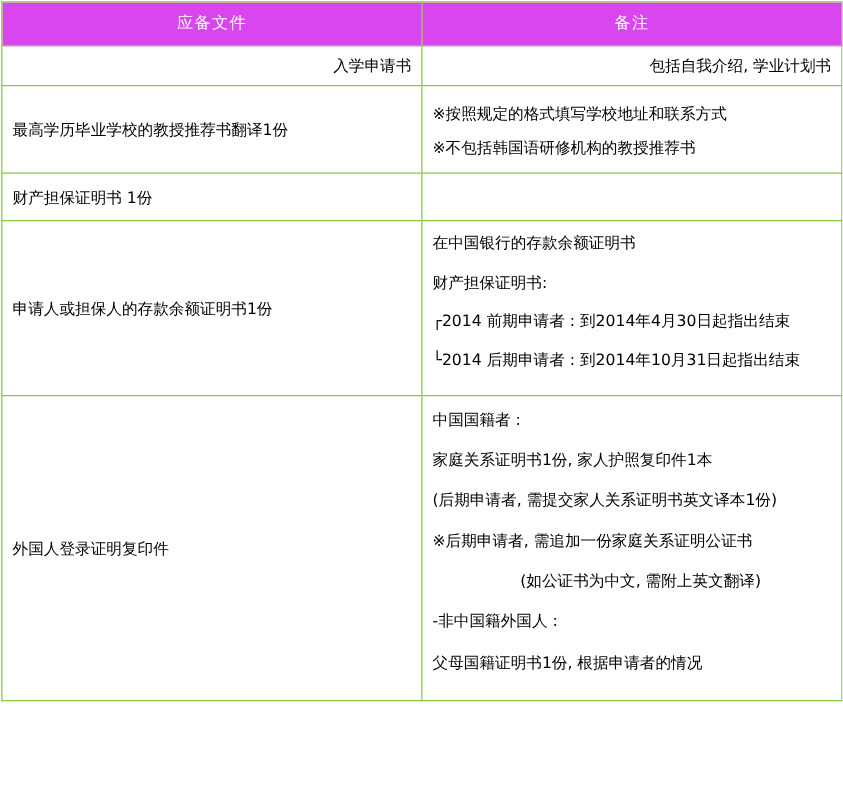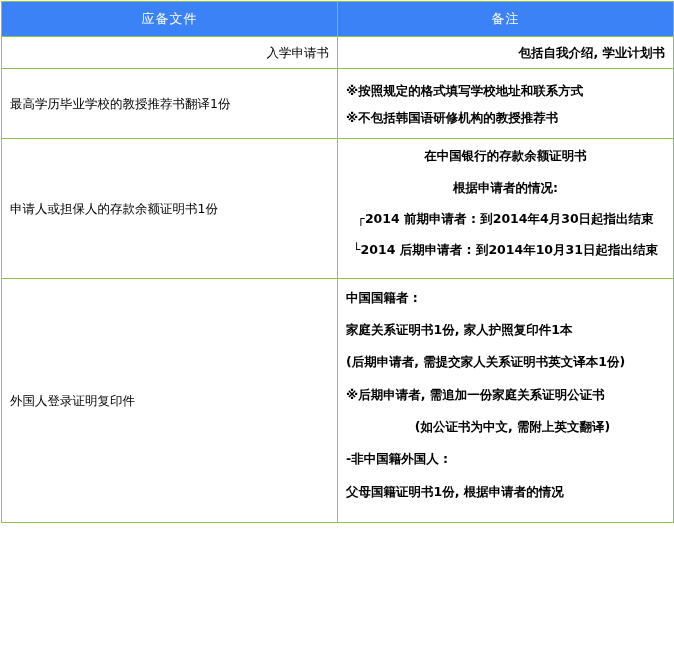--- a/index.html
+++ b/index.html
@@ -22,54 +22,53 @@
   }
   .doc-table td, .doc-table th {
     border: 1px solid #8ec641;
     vertical-align: middle;
     font-size: 12.5px;
     font-weight: normal;
     padding: 6px 8px;
     line-height: 1.55;
   }
   .header-row th {
-    background: #3b82f6;
+    background: #d946ef;
     color: #ffffff;
     text-align: center;
     font-size: 13px;
     height: 26px;
     padding: 4px 6px;
     letter-spacing: 1px;
   }
   col.col-doc { width: 336px; }
   col.col-note { width: 336px; }
   .cell-doc {
     padding-left: 10px;
   }
   .cell-note {
     padding-left: 10px;
   }
   .note-line {
     margin: 0 0 8px 0;
-    font-weight: bold;
   }
   .note-line:last-child {
     margin-bottom: 0;
   }
   .note-line.indent {
     padding-left: 14px;
     text-align: center;
   }
   .r-appl { height: 32px; text-align: right; }
   .r-hs { height: 62px; }
   .r-prof { height: 70px; }
   .r-fin { height: 38px; }
   .r-bank { height: 140px; }
   .r-alien { height: 244px; }
-  .bank-list .note-line { margin-bottom: 12px; text-align: center; }
+  .bank-list .note-line { margin-bottom: 12px; }
   .alien-list .note-line { margin-bottom: 13px; }
 </style>
 </head>
 <body>
 
 <table class="doc-table">
   <colgroup>
     <col class="col-doc">
     <col class="col-note">
   </colgroup>
@@ -88,26 +87,30 @@
 
 
     <tr class="r-prof">
       <td class="cell-doc">最高学历毕业学校的教授推荐书翻译1份</td>
       <td class="cell-note">
         <div class="note-line">※按照规定的格式填写学校地址和联系方式</div>
         <div class="note-line">※不包括韩国语研修机构的教授推荐书</div>
       </td>
     </tr>
 
+    <tr class="r-fin">
+      <td class="cell-doc">财产担保证明书  1份</td>
+      <td class="cell-note"></td>
+    </tr>
 
     <tr class="r-bank">
       <td class="cell-doc">申请人或担保人的存款余额证明书1份</td>
       <td class="cell-note bank-list">
         <div class="note-line">在中国银行的存款余额证明书</div>
-        <div class="note-line">根据申请者的情况:</div>
+        <div class="note-line">财产担保证明书:</div>
         <div class="note-line">┌2014 前期申请者 : 到2014年4月30日起指出结束</div>
         <div class="note-line">└2014 后期申请者 : 到2014年10月31日起指出结束</div>
       </td>
     </tr>
 
     <tr class="r-alien">
       <td class="cell-doc">外国人登录证明复印件</td>
       <td class="cell-note alien-list">
         <div class="note-line">中国国籍者 :</div>
         <div class="note-line">家庭关系证明书1份, 家人护照复印件1本</div>

